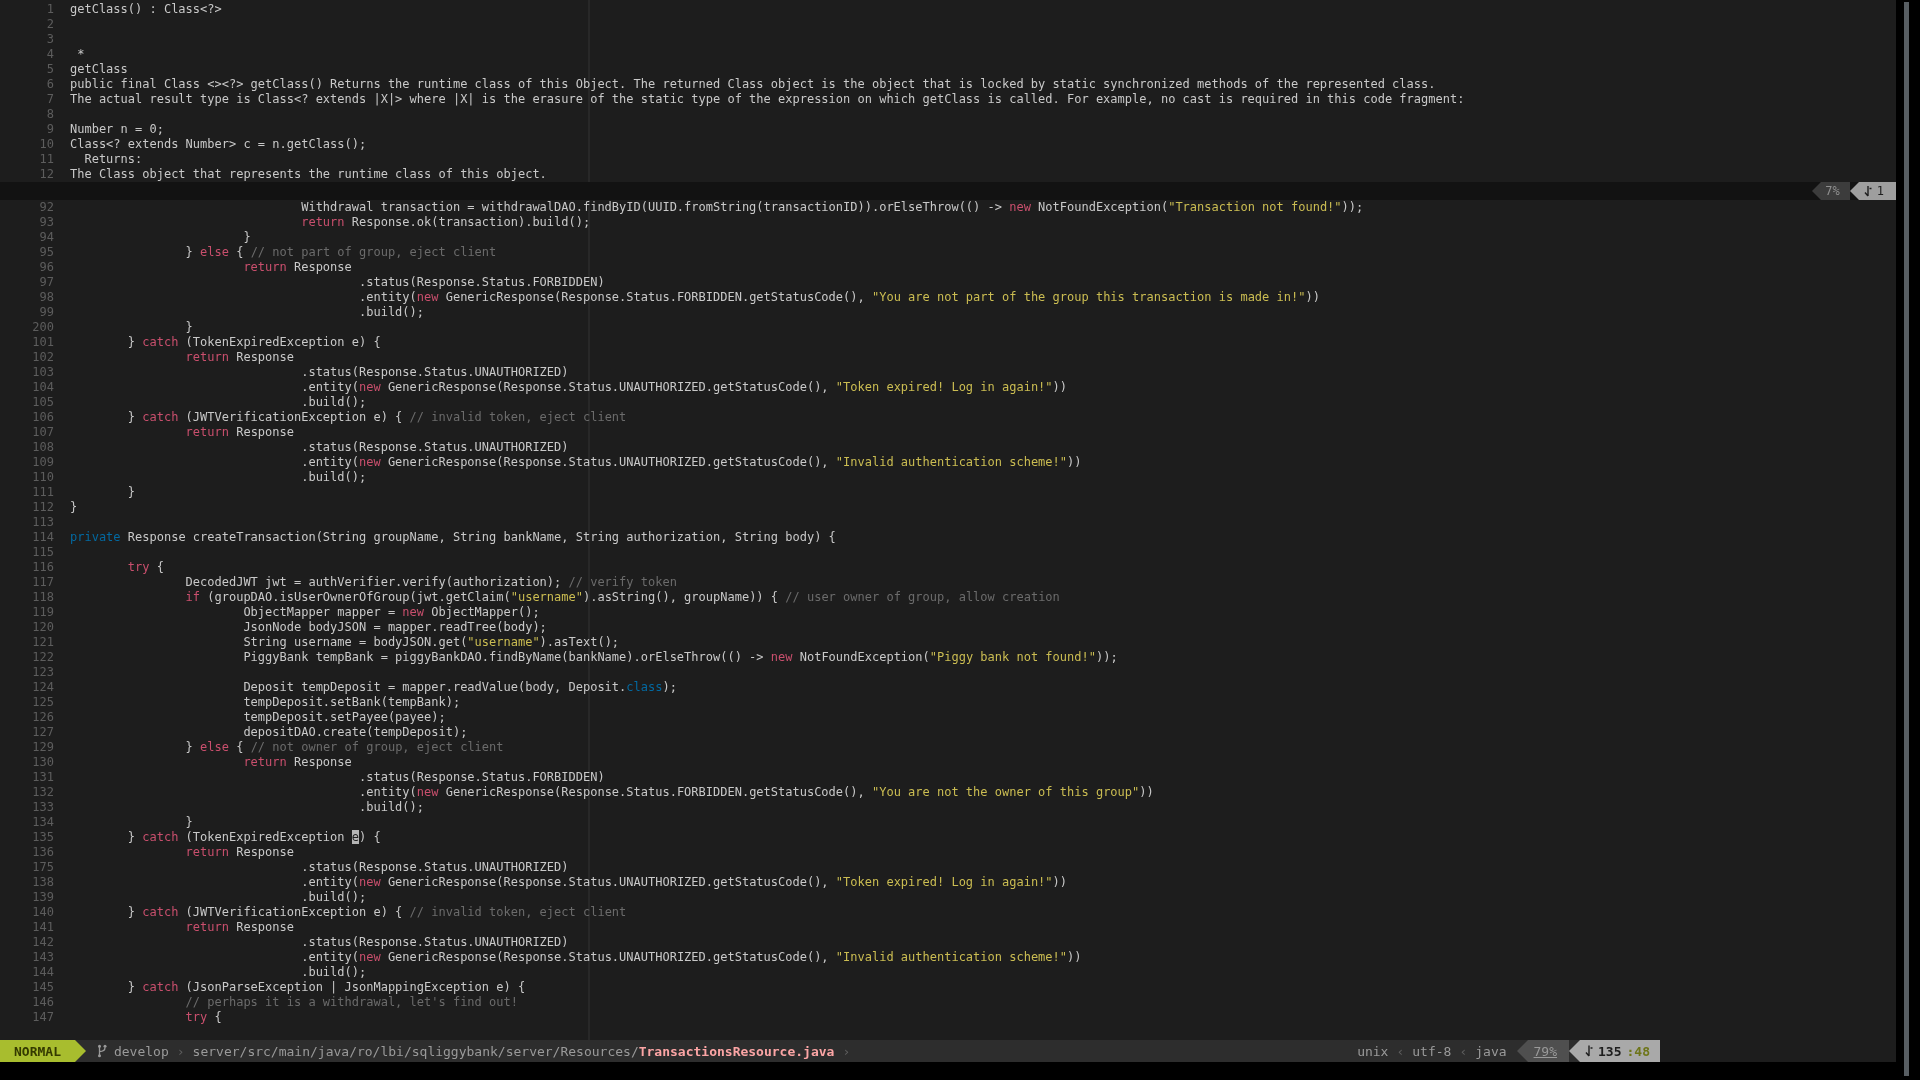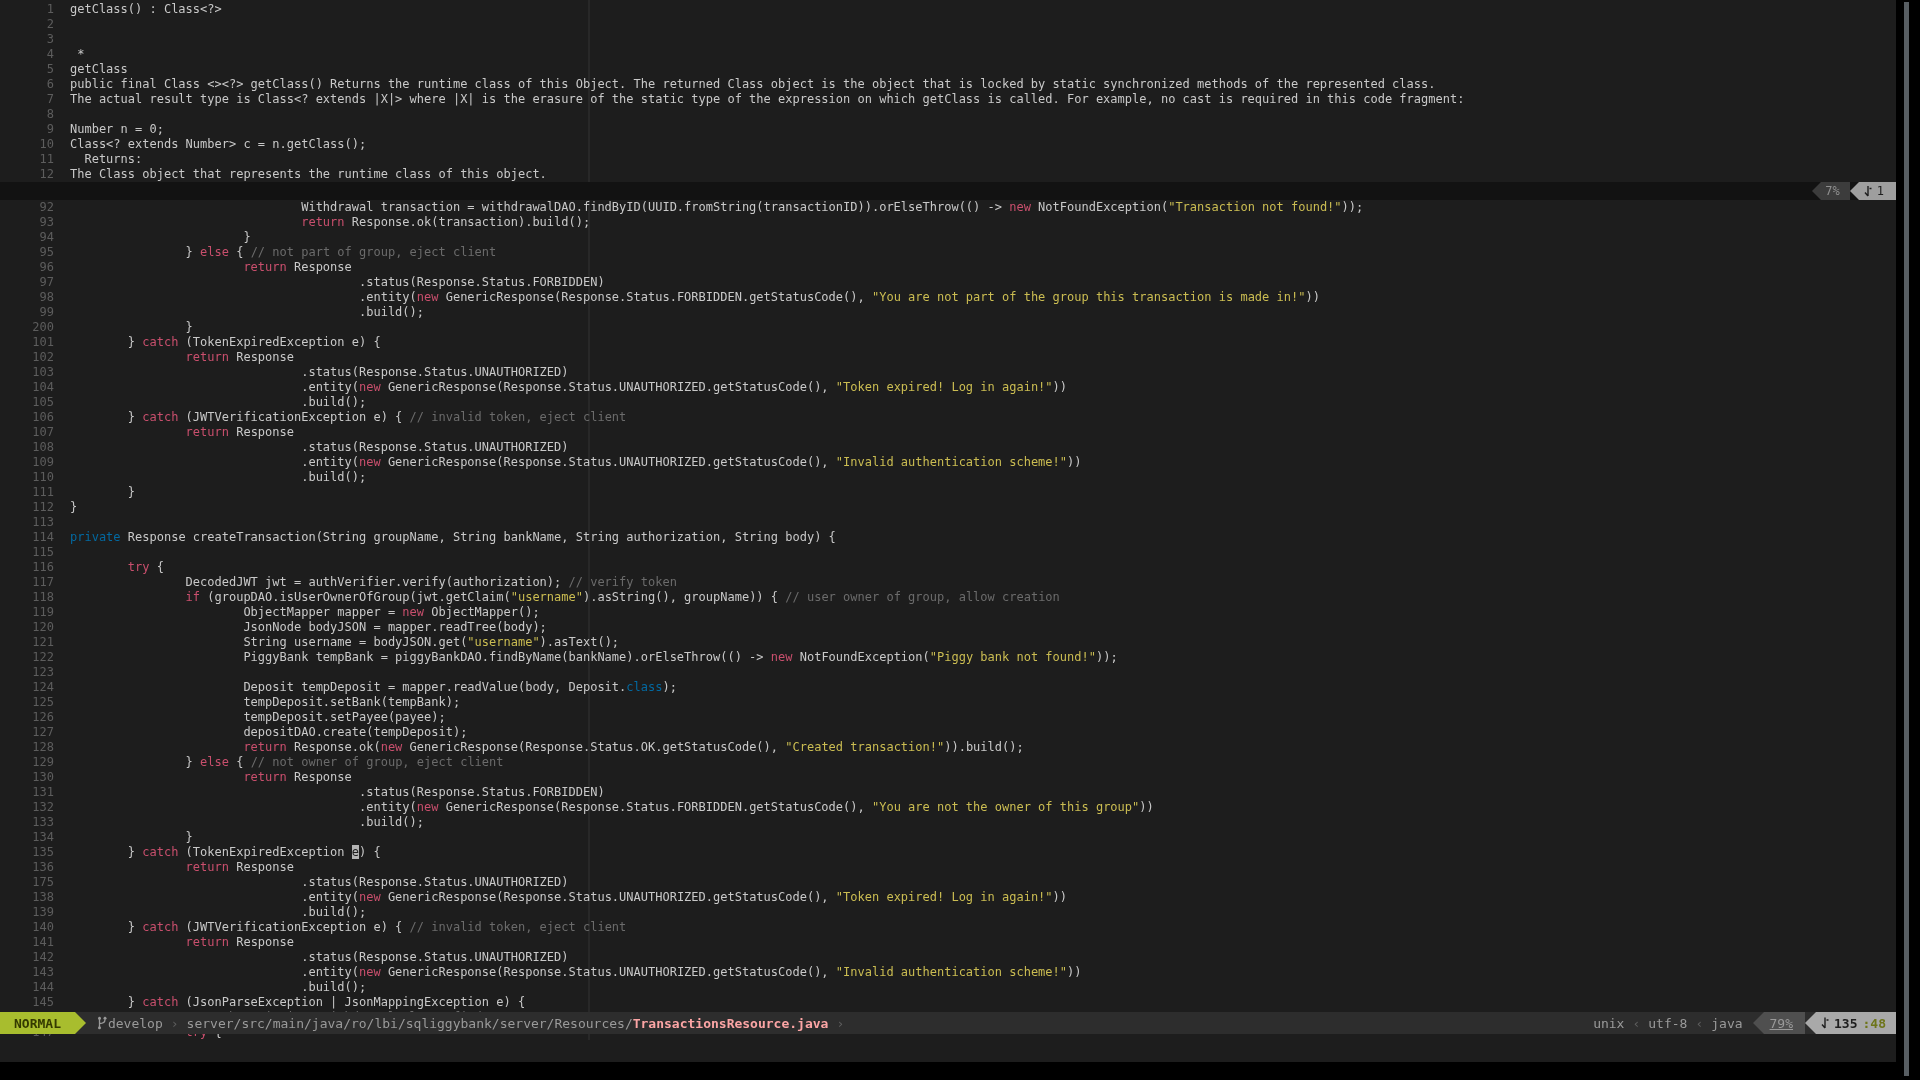--- a/index.html
+++ b/index.html
@@ -23,26 +23,26 @@
   
   .doc-status{position:absolute;left:0;top:182px;width:1896px;height:18px;background:#121212;
               display:flex;align-items:stretch;font-size:12px;}
   .doc-status .spacer{flex:1;}
   .seg{display:flex;align-items:center;}
   .tri-l-gray1{width:0;height:0;border-top:9px solid transparent;border-bottom:9px solid transparent;border-right:9px solid #3c3c3c;}
   .seg-doc-pct{background:#3c3c3c;color:#8f8f8f;padding:0 10px 0 4px;}
   .tri-l-light9{width:0;height:0;border-top:9px solid transparent;border-bottom:9px solid transparent;border-right:9px solid #9e9e9e;}
   .seg-doc-ln{background:#9e9e9e;color:#1e1e1e;padding:0 12px 0 4px;display:flex;align-items:center;gap:5px;}
   
-  .statusline{position:absolute;left:0;top:1012px;width:1896px;height:22px;background:#2d2d2d;
+  .statusline{position:absolute;left:0;top:1040px;width:1660px;height:22px;background:#2d2d2d;
               display:flex;align-items:stretch;font-size:13px;color:#9a9a9a;}
   .seg-mode{background:#a8bd2e;color:#343a00;font-weight:bold;padding:0 14px;display:flex;align-items:center;}
   .tri-r-green{width:0;height:0;border-top:11px solid transparent;border-bottom:11px solid transparent;border-left:11px solid #a8bd2e;}
   .thin-sep{color:#5f5f5f;padding:0 8px;display:flex;align-items:center;font-size:13px;}
-  .branch-wrap{display:flex;align-items:center;padding-left:10px;}
+  .branch-wrap{display:flex;align-items:center;gap:6px;padding-left:10px;}
   .path-dim{color:#9a9a9a;}
   .path-file{color:#fca5a5;font-weight:bold;}
   .spacer{flex:1;}
   .tri-l-gray2{width:0;height:0;border-top:11px solid transparent;border-bottom:11px solid transparent;border-right:11px solid #4f4f4f;}
   .seg-pct{background:#4f4f4f;color:#9a9a9a;padding:0 12px 0 6px;display:flex;align-items:center;text-decoration:underline;}
   .tri-l-light11{width:0;height:0;border-top:11px solid transparent;border-bottom:11px solid transparent;border-right:11px solid #a9a9a9;}
   .seg-pos{background:#a9a9a9;color:#1e1e1e;padding:0 10px 0 4px;display:flex;align-items:center;gap:5px;font-weight:bold;}
   .pos-line{color:#1e1e1e;}
   .pos-col{color:#6e7519;}
   .cmdline{position:absolute;left:0;top:1062px;width:1896px;height:18px;background:#000;}
@@ -115,21 +115,20 @@
       <div class="row"><span class="ln">118</span><span class="lt"><span class="tk-n">                </span><span class="tk-k">if</span><span class="tk-n"> (groupDAO.isUserOwnerOfGroup(jwt.getClaim(</span><span class="tk-s">"username"</span><span class="tk-n">).asString(), groupName)) { </span><span class="tk-c">// user owner of group, allow creation</span></span></div>
       <div class="row"><span class="ln">119</span><span class="lt"><span class="tk-n">                        ObjectMapper mapper = </span><span class="tk-k">new</span><span class="tk-n"> ObjectMapper();</span></span></div>
       <div class="row"><span class="ln">120</span><span class="lt"><span class="tk-n">                        JsonNode bodyJSON = mapper.readTree(body);</span></span></div>
       <div class="row"><span class="ln">121</span><span class="lt"><span class="tk-n">                        String username = bodyJSON.get(</span><span class="tk-s">"username"</span><span class="tk-n">).asText();</span></span></div>
       <div class="row"><span class="ln">122</span><span class="lt"><span class="tk-n">                        PiggyBank tempBank = piggyBankDAO.findByName(bankName).orElseThrow(() -&gt; </span><span class="tk-k">new</span><span class="tk-n"> NotFoundException(</span><span class="tk-s">"Piggy bank not found!"</span><span class="tk-n">));</span></span></div>
       <div class="row"><span class="ln">123</span></div>
       <div class="row"><span class="ln">124</span><span class="lt"><span class="tk-n">                        Deposit tempDeposit = mapper.readValue(body, Deposit.</span><span class="tk-b">class</span><span class="tk-n">);</span></span></div>
       <div class="row"><span class="ln">125</span><span class="lt"><span class="tk-n">                        tempDeposit.setBank(tempBank);</span></span></div>
       <div class="row"><span class="ln">126</span><span class="lt"><span class="tk-n">                        tempDeposit.setPayee(payee);</span></span></div>
       <div class="row"><span class="ln">127</span><span class="lt"><span class="tk-n">                        depositDAO.create(tempDeposit);</span></span></div>
-      <div class="row"><span class="ln">128</span><span class="lt"><span class="tk-n">                        </span><span class="tk-k">return</span><span class="tk-n"> Response.ok(</span><span class="tk-k">new</span><span class="tk-n"> GenericResponse(Response.Status.OK.getStatusCode(), </span><span class="tk-s">"Created transaction!"</span><span class="tk-n">)).build();</span></span></div>
       <div class="row"><span class="ln">129</span><span class="lt"><span class="tk-n">                } </span><span class="tk-k">else</span><span class="tk-n"> { </span><span class="tk-c">// not owner of group, eject client</span></span></div>
       <div class="row"><span class="ln">130</span><span class="lt"><span class="tk-n">                        </span><span class="tk-k">return</span><span class="tk-n"> Response</span></span></div>
       <div class="row"><span class="ln">131</span><span class="lt"><span class="tk-n">                                        .status(Response.Status.FORBIDDEN)</span></span></div>
       <div class="row"><span class="ln">132</span><span class="lt"><span class="tk-n">                                        .entity(</span><span class="tk-k">new</span><span class="tk-n"> GenericResponse(Response.Status.FORBIDDEN.getStatusCode(), </span><span class="tk-s">"You are not the owner of this group"</span><span class="tk-n">))</span></span></div>
       <div class="row"><span class="ln">133</span><span class="lt"><span class="tk-n">                                        .build();</span></span></div>
       <div class="row"><span class="ln">134</span><span class="lt"><span class="tk-n">                }</span></span></div>
       <div class="row"><span class="ln">135</span><span class="lt"><span class="tk-n">        } </span><span class="tk-k">catch</span><span class="tk-n"> (TokenExpiredException </span><span class="tk-cur">e</span><span class="tk-n">) {</span></span></div>
       <div class="row"><span class="ln">136</span><span class="lt"><span class="tk-n">                </span><span class="tk-k">return</span><span class="tk-n"> Response</span></span></div>
       <div class="row"><span class="ln">175</span><span class="lt"><span class="tk-n">                                .status(Response.Status.UNAUTHORIZED)</span></span></div>
       <div class="row"><span class="ln">138</span><span class="lt"><span class="tk-n">                                .entity(</span><span class="tk-k">new</span><span class="tk-n"> GenericResponse(Response.Status.UNAUTHORIZED.getStatusCode(), </span><span class="tk-s">"Token expired! Log in again!"</span><span class="tk-n">))</span></span></div>

